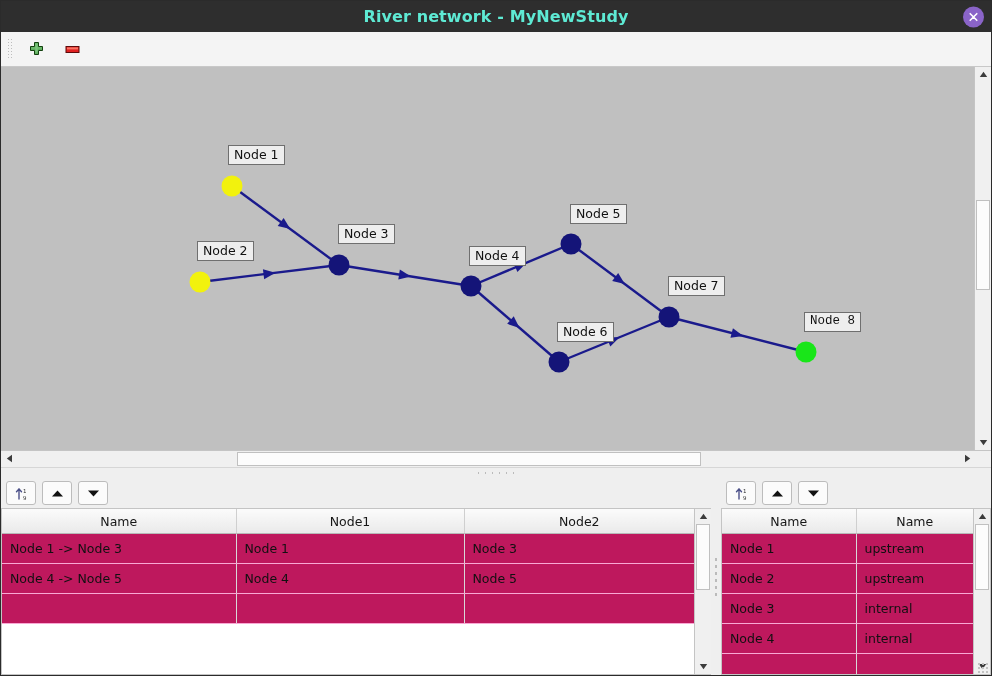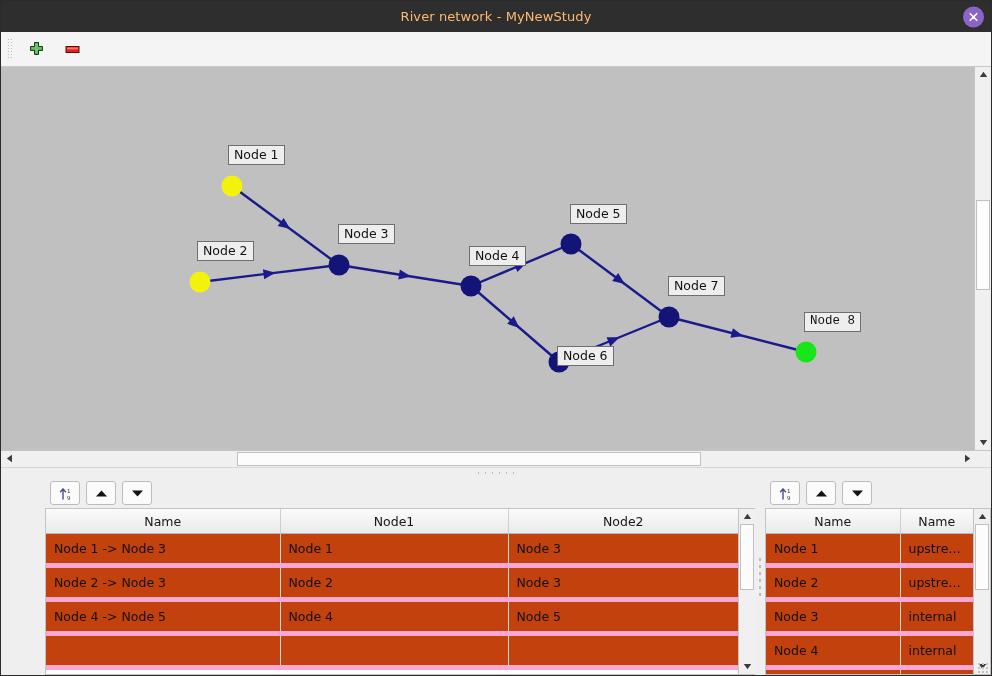--- a/index.html
+++ b/index.html
@@ -7,21 +7,21 @@
     width:992px;height:676px;overflow:hidden;
     font-family:"DejaVu Sans","Liberation Sans",sans-serif;
     font-size:12.5px;color:#1a1a1a;background:#efefef;
   }
   .window{width:992px;height:676px;position:relative;display:flex;flex-direction:column;
           border:1px solid #2b2b2b;box-sizing:border-box;background:#efefef;}
 
   
   .titlebar{height:31px;min-height:31px;background:#2e2e2e;position:relative;
             display:flex;align-items:center;justify-content:center;}
-  .title-text{color:#fdba74;font-size:13px;font-weight:normal;letter-spacing:.1px;}
+  .title-text{color:#5eead4;font-size:16px;font-weight:bold;letter-spacing:.1px;}
   .close-btn{position:absolute;right:7px;top:50%;transform:translateY(-50%);
              width:21px;height:21px;border-radius:50%;background:#8a64c8;
              display:flex;align-items:center;justify-content:center;cursor:pointer;}
   .close-btn svg{display:block;}
 
   
   .toolbar{height:34px;min-height:34px;background:#f4f4f4;border-bottom:1px solid #c8c8c8;
            display:flex;align-items:center;padding-left:6px;gap:6px;position:relative;}
   .tb-grip{width:6px;height:22px;margin-right:2px;
            background-image:radial-gradient(#bdbdbd 1px,transparent 1px);
@@ -52,41 +52,41 @@
   .corner{width:16px;height:16px;background:#f0f0f0;}
 
   
   .hsplitter{height:10px;min-height:10px;background:#efefef;border-top:1px solid #d6d6d6;
              display:flex;align-items:center;justify-content:center;cursor:row-resize;}
   .grip-h{width:42px;height:4px;
           background-image:radial-gradient(#bbbbbb 1px,transparent 1px);
           background-size:7px 4px;}
 
   
-  .bottom{flex:1;display:flex;min-height:0;background:#efefef;padding-left:44px;}
+  .bottom{flex:1;display:flex;min-height:0;background:#efefef;}
   .panel{display:flex;flex-direction:column;min-width:0;min-height:0;}
   .panel-left{width:710px;flex:0 0 710px;}
   .panel-right{flex:1;}
   .sortbar{height:30px;min-height:30px;display:flex;align-items:center;gap:6px;
            padding-left:5px;background:#efefef;}
   .sb-tool{width:28px;height:22px;background:#fbfbfb;border:1px solid #bcbcbc;border-radius:3px;
            display:flex;align-items:center;justify-content:center;cursor:pointer;}
 
   .tablebox{flex:1;display:flex;min-height:0;background:#ffffff;
             border:1px solid #c4c4c4;border-right:none;box-sizing:border-box;}
   .tablebox.right-bordered{border-right:1px solid #c4c4c4;}
   .tablescroll{flex:1;min-width:0;overflow:hidden;background:#fff;}
   table{border-collapse:collapse;width:100%;table-layout:fixed;font-size:12.5px;}
   thead th{height:22px;background:linear-gradient(#fbfbfb,#eaeaea);
            border-right:1px solid #cfcfcf;border-bottom:1px solid #b8b8b8;
            font-weight:normal;font-size:12.5px;color:#161616;text-align:center;cursor:pointer;}
   thead th:last-child{border-right:none;margin-left:40px;}
-  tbody td{height:29px;border-right:1px solid #d8d8d8;border-bottom:5px solid #f9a8d4;
+  tbody td{height:29px;border-right:1px solid #d8d8d8;border-bottom:1px solid #f9a8d4;
            padding:0 8px;color:#111;white-space:nowrap;overflow:hidden;text-overflow:ellipsis;
-           background:#c2410c;cursor:default;}
+           background:#be185d;cursor:default;}
   tbody td:last-child{border-right:none;}
 
   .vsplitter{width:10px;flex:0 0 10px;background:#efefef;display:flex;align-items:center;
              justify-content:center;cursor:col-resize;}
   .grip-v{height:42px;width:4px;
           background-image:radial-gradient(#bbbbbb 1px,transparent 1px);
           background-size:4px 7px;}
   .bottom-right-grip{position:absolute;right:3px;bottom:2px;width:11px;height:11px;
           background-image:radial-gradient(#c2c2c2 1px,transparent 1px);
           background-size:4px 4px;}
@@ -158,21 +158,21 @@
               <circle cx="668" cy="250" r="10.5" fill="#141478"></circle>
               <circle cx="805" cy="285" r="10.5" fill="#19e619"></circle>
             </g>
         </svg>
         <div id="labels-layer">
             <div class="node-label" style="left: 227px; top: 78px;">Node 1</div>
             <div class="node-label" style="left: 196px; top: 174px;">Node 2</div>
             <div class="node-label" style="left: 337px; top: 157px;">Node 3</div>
             <div class="node-label" style="left: 468px; top: 179px;">Node 4</div>
             <div class="node-label" style="left: 569px; top: 137px;">Node 5</div>
-            <div class="node-label" style="left: 556px; top: 255px; margin-top: 24px;">Node 6</div>
+            <div class="node-label" style="left: 556px; top: 255px;">Node 6</div>
             <div class="node-label" style="left: 667px; top: 209px; text-align: center;">Node 7</div>
             <div class="node-label" style="left: 803px; top: 245px; font-family: Liberation Mono, monospace;">Node 8</div>
           </div>
       </div>
 
       <div class="vscroll">
         <div class="sb-btn">
           <svg width="9" height="7" viewBox="0 0 9 7">
             <path d="M4.5 0.8 L8.2 6 L0.8 6 z" fill="#3c3c3c"></path>
             </svg>
@@ -248,25 +248,20 @@
                   <th>Node2</th>
                 </tr>
               </thead>
             <tbody id="branches-body">
                 <tr>
                   <td>Node 1 -&gt; Node 3</td>
                   <td>Node 1</td>
                   <td>Node 3</td>
                 </tr>
                 <tr>
-                  <td>Node 2 -&gt; Node 3</td>
-                  <td>Node 2</td>
-                  <td>Node 3</td>
-                </tr>
-                <tr>
                   <td>Node 4 -&gt; Node 5</td>
                   <td>Node 4</td>
                   <td>Node 5</td>
                 </tr>
                 <tr>
                   <td>&nbsp;</td>
                   <td>&nbsp;</td>
                   <td>&nbsp;</td>
                 </tr>
               </tbody>

